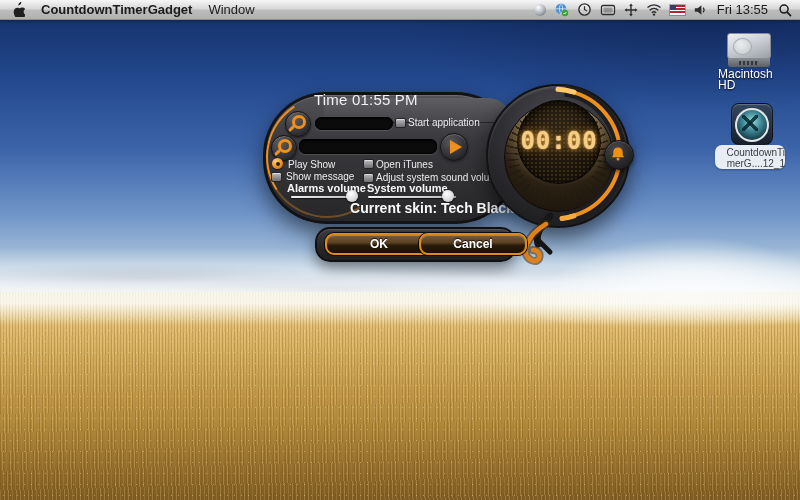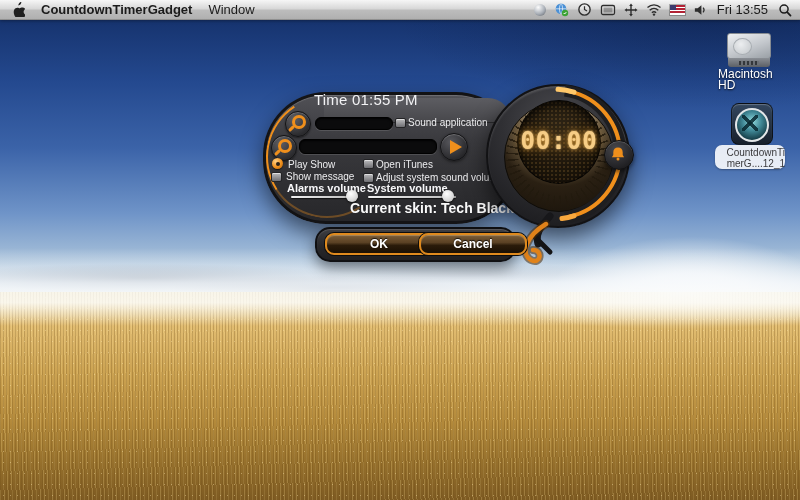--- a/index.html
+++ b/index.html
@@ -272,21 +272,21 @@
     </div>
     <div class="left-arc"></div>
     <div class="g-title">Time 01:55 PM</div>
 
     <div class="round-btn" style="left:29px;top:27px;">
       <span class="mag-circle"></span>
       <span class="mag-handle"></span>
     </div>
     <input class="g-input" style="left: 59px; top: 33px; width: 78px; height: 13px;" value="">
     <span class="g-check" style="left:139px;top:34px;"></span>
-    <span class="g-label" style="left:152px;top:33px;">Sound application</span>
+    <span class="g-label" style="left:152px;top:33px;">Start application</span>
 
     <div class="round-btn" style="left:15px;top:51px;">
       <span class="mag-circle"></span>
       <span class="mag-handle"></span>
     </div>
     <input class="g-input" style="left: 43px; top: 55px; width: 138px; height: 15px;" value="">
     <div class="play-btn">
       <span class="play-tri"></span>
     </div>
 

